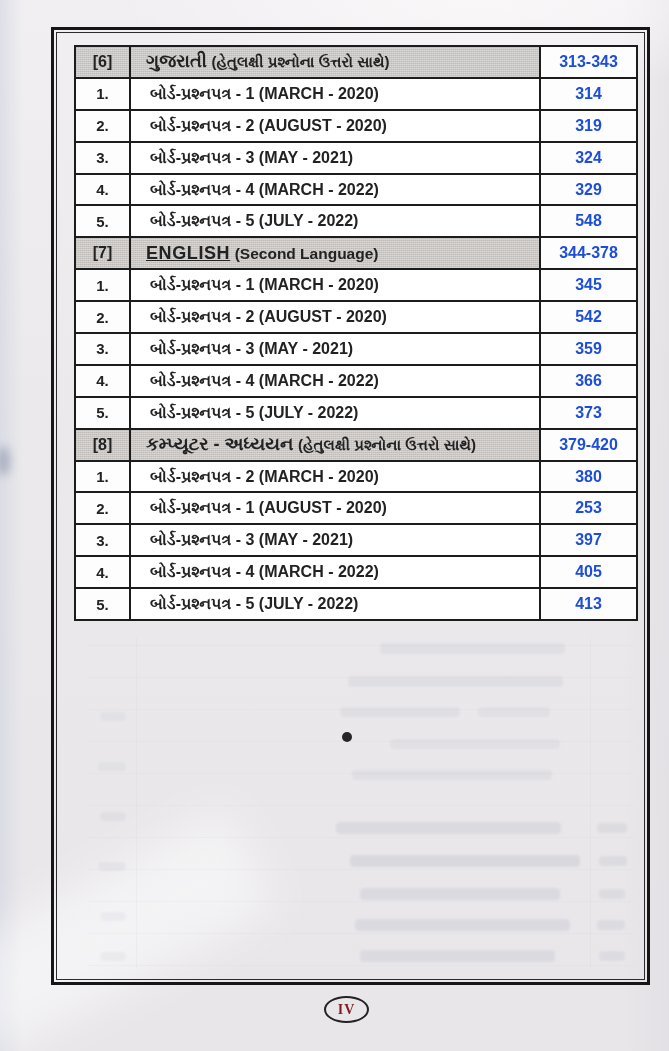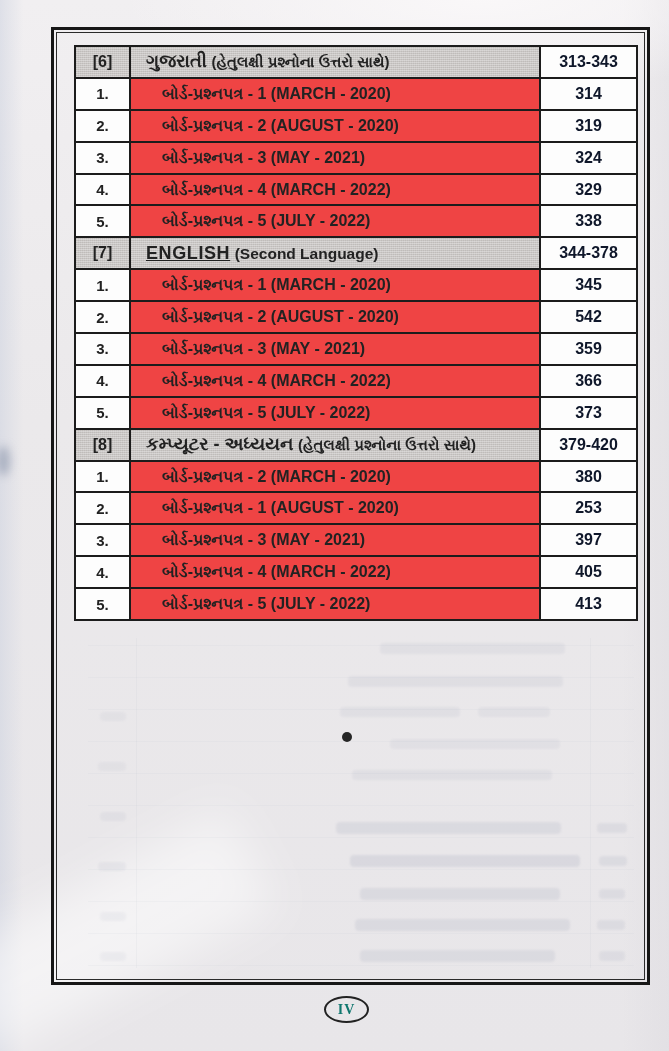--- a/index.html
+++ b/index.html
@@ -24,22 +24,22 @@
   .frame{position:absolute;left:51px;top:27px;width:599px;height:958px;
     border:3px solid var(--frame);box-sizing:border-box;}
   .frame-inner{position:absolute;inset:2px;border:1px solid #2b2b2b;pointer-events:none;}
 
   table.toc{position:absolute;left:20px;top:15px;width:562px;
     border-collapse:collapse;table-layout:fixed;}
   table.toc td{border:2px solid var(--line);vertical-align:middle;
     overflow:hidden;white-space:nowrap;box-sizing:border-box;}
   table.toc tr{height:31.9px;}
   .c-idx{text-align:center;font-weight:bold;font-size:15px;color:var(--text);}
-  .c-title{padding-left:31px;font-weight:bold;font-size:16px;color:var(--text);background:#ef4444;}
-  .c-page{text-align:center;font-weight:bold;font-size:16px;color:#0f172a;background:#fdfdfd;}
+  .c-title{padding-left:19px;font-weight:bold;font-size:16px;color:var(--text);background:#ffffff;}
+  .c-page{text-align:center;font-weight:bold;font-size:16px;color:#1d4ed8;background:#fdfdfd;}
   .item-row .c-idx{background:#fdfdfd;}
   .shaded{
     background-color:var(--shade);
     background-image:
       repeating-linear-gradient(0deg, rgba(255,255,255,.30) 0 1px, rgba(0,0,0,0) 1px 2px),
       repeating-linear-gradient(90deg, rgba(0,0,0,.05) 0 1px, rgba(0,0,0,0) 1px 2px);
   }
   .section-row .c-idx{font-size:16px;}
   .section-row .c-title{padding-left:15px;}
   .t-main{font-size:18px;font-weight:bold;}
@@ -47,21 +47,21 @@
   .sec-1 .t-main{letter-spacing:.6px;text-decoration:underline;}
   .sec-1 .t-sub{font-weight:bold;font-size:15.5px;}
 
   .ink-dot{position:absolute;left:342px;top:732px;width:10px;height:10px;
     background:#262626;border-radius:50%;}
 
   .page-badge{position:absolute;left:324px;top:996px;width:45px;height:27px;
     border:2px solid #222;border-radius:50%;box-sizing:border-box;
     display:flex;align-items:center;justify-content:center;
     font-family:"Liberation Serif","DejaVu Serif",serif;
-    font-weight:bold;font-size:14px;letter-spacing:1px;color:#0f766e;}
+    font-weight:bold;font-size:14px;letter-spacing:1px;color:#7f1d1d;}
 
   .ghost{position:absolute;background:#8d94ab;border-radius:4px;filter:blur(1.2px);}
   .ghost-hline{position:absolute;background:#8d94ab;height:1px;}
   .ghost-vline{position:absolute;background:#8d94ab;width:1px;}
 </style>
 </head>
 <body>
 
 <div class="streak"></div>
 <div class="smudge"></div>
@@ -96,21 +96,21 @@
           <td class="c-page">324</td>
         </tr>
         <tr class="row item-row">
           <td class="c-idx">4.</td>
           <td class="c-title">બોર્ડ-પ્રશ્નપત્ર - 4 (MARCH - 2022)</td>
           <td class="c-page">329</td>
         </tr>
         <tr class="row item-row">
           <td class="c-idx">5.</td>
           <td class="c-title">બોર્ડ-પ્રશ્નપત્ર - 5 (JULY - 2022)</td>
-          <td class="c-page">338</td>
+          <td class="c-page">548</td>
         </tr>
         <tr class="row section-row sec-1">
           <td class="c-idx shaded">[7]</td>
           <td class="c-title shaded"><span class="t-main">ENGLISH</span> <span class="t-sub">(Second Language)</span></td>
           <td class="c-page">344-378</td>
         </tr>
         <tr class="row item-row">
           <td class="c-idx">1.</td>
           <td class="c-title">બોર્ડ-પ્રશ્નપત્ર - 1 (MARCH - 2020)</td>
           <td class="c-page">345</td>

